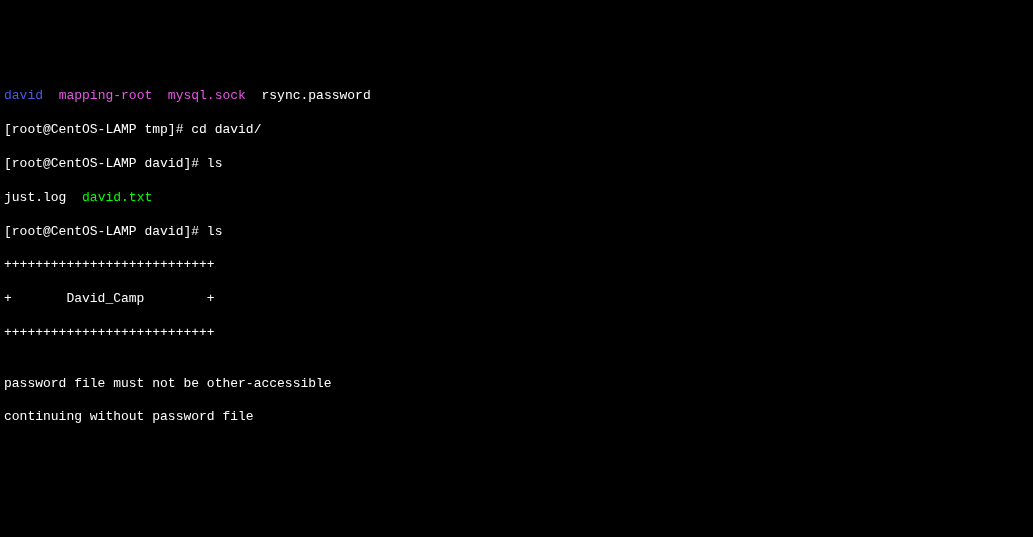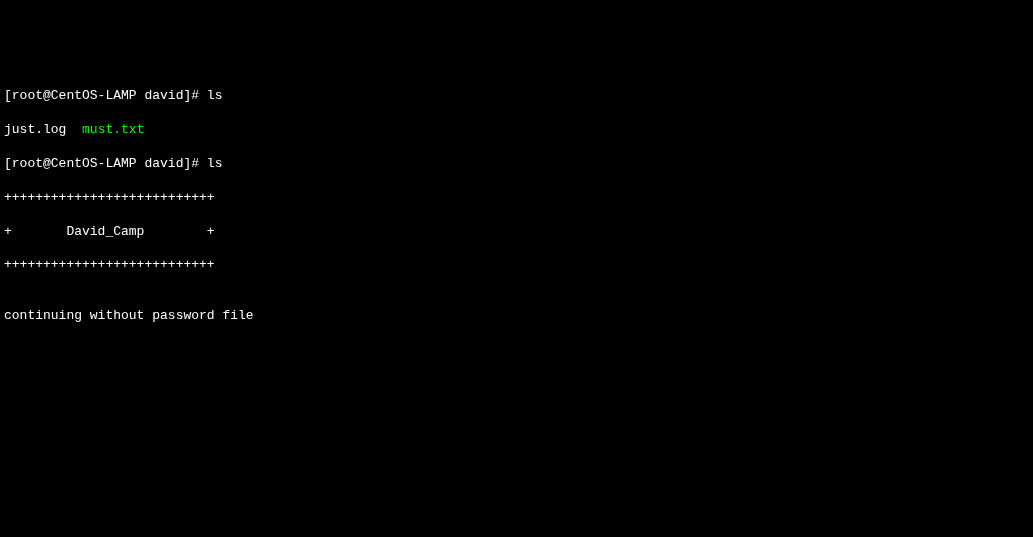--- a/index.html
+++ b/index.html
@@ -34,27 +34,30 @@
     .green {
       color: #00ff00;
     }
   </style>
 </head>
 <body>
 
 
 
 <div>
+<div class="line"><span class="blue">david</span>  <span class="magenta">mapping-root</span>  <span class="magenta">mysql.sock</span>  <span>rsync.password</span></div>
+<div class="line"><span class="prompt">[root@CentOS-LAMP tmp]# </span><span>cd david/</span></div>
 <div class="line"><span class="prompt">[root@CentOS-LAMP david]# </span><span>ls</span></div>
-<div class="line"><span>just.log</span>  <span class="green">must.txt</span></div>
+<div class="line"><span>just.log</span>  <span class="green">david.txt</span></div>
 <div class="line"><span class="prompt">[root@CentOS-LAMP david]# </span><span>ls</span></div>
 <div class="line">+++++++++++++++++++++++++++</div>
 <div class="line">+       David_Camp        +</div>
 <div class="line">+++++++++++++++++++++++++++</div>
 <div class="line"></div>
+<div class="line">password file must not be other-accessible</div>
 <div class="line">continuing without password file</div>
 
 
 
 
 
 
 
 
 

